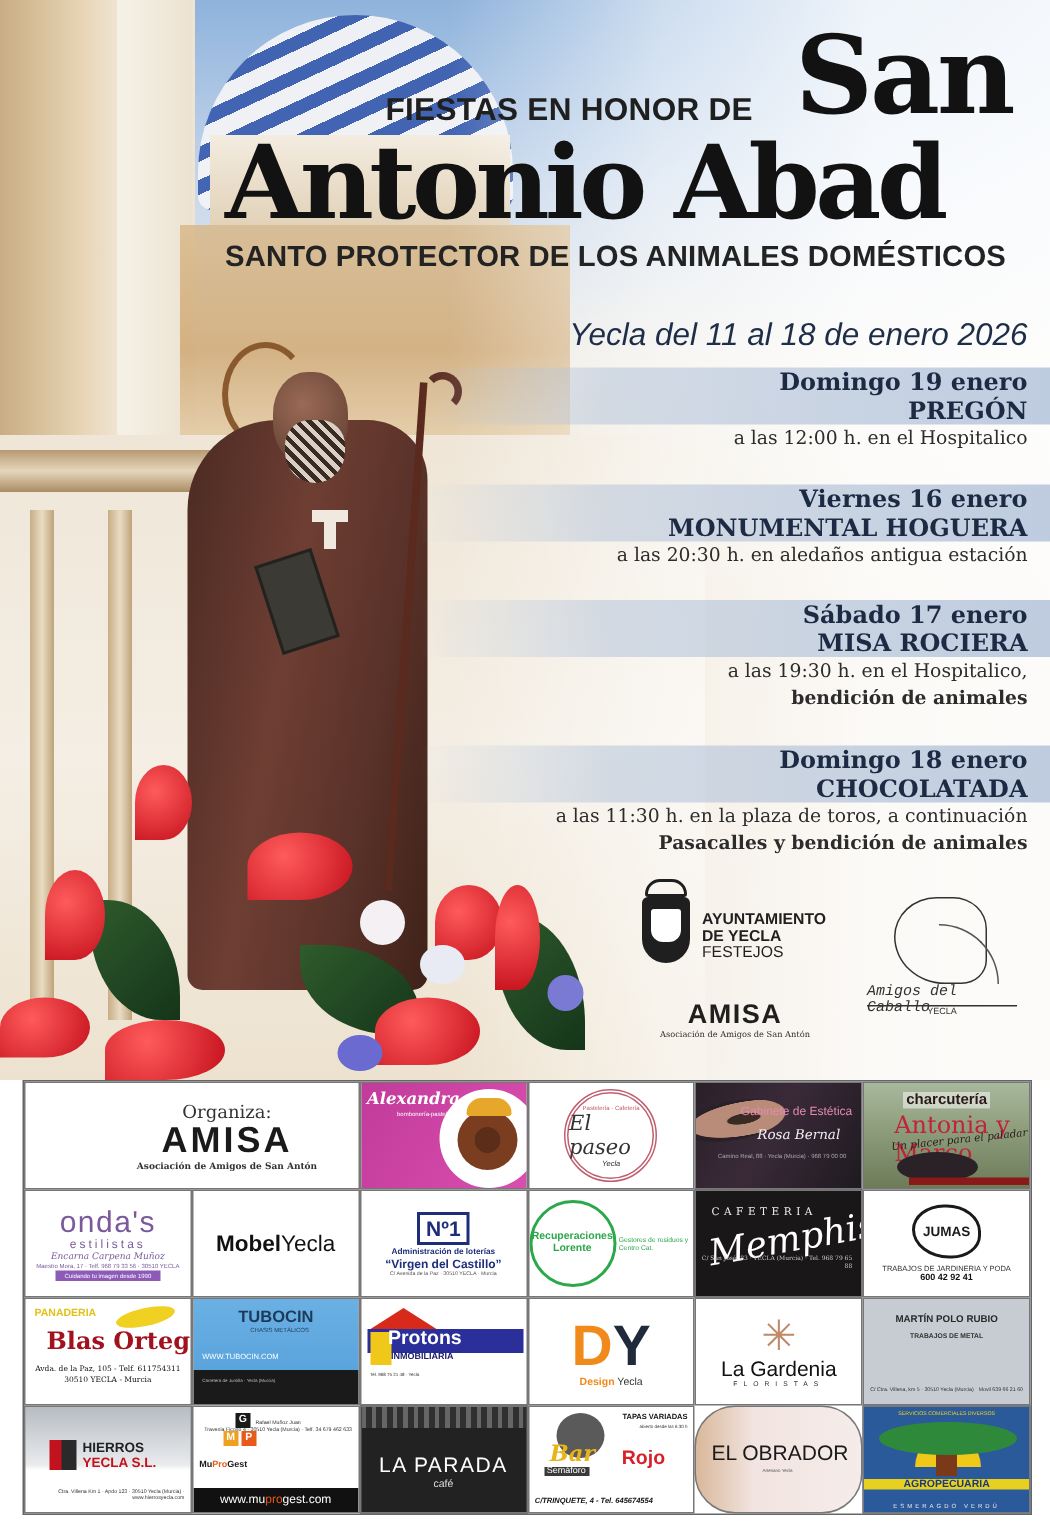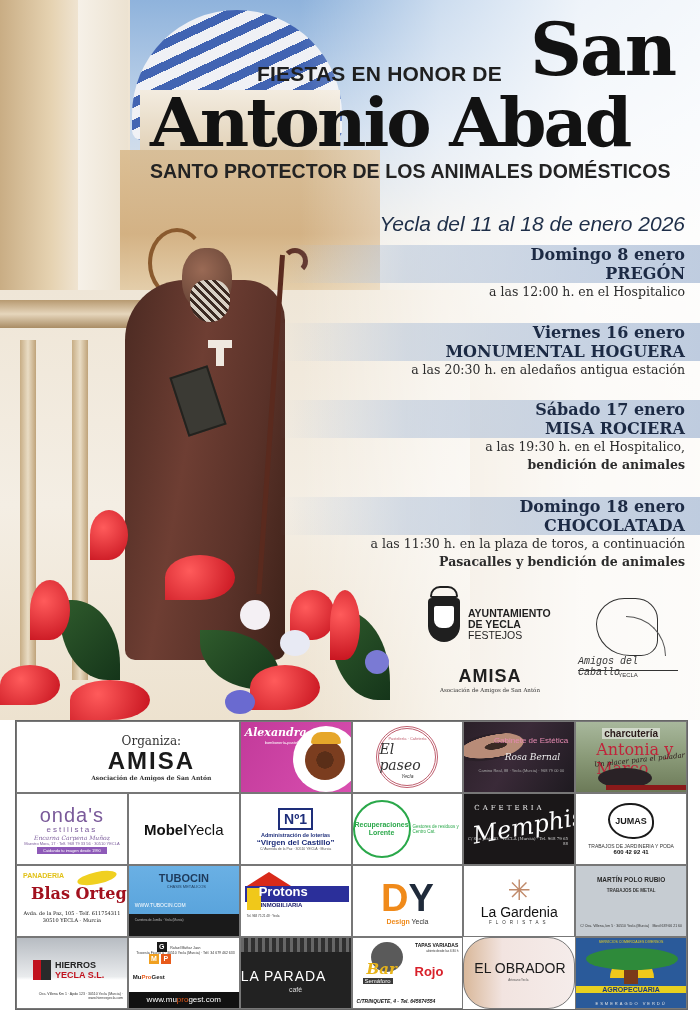--- a/index.html
+++ b/index.html
@@ -233,21 +233,21 @@
   .muprogest .cubes { position:absolute; left: 16px; top: 4px; width: 30px; height: 30px; }
   .muprogest .cube { position:absolute; width: 10px; height: 10px; font-size: 7px; font-weight: bold; color: #fff; text-align:center; line-height: 10px; }
   .muprogest .brand { position:absolute; left: 4px; top: 36px; font-size: 6px; font-weight: bold; color: #1a1a1a; }
   .muprogest .brand b { color: #e85a1a; }
   .muprogest .info { position:absolute; right: 4px; top: 8px; font-size: 3.5px; color: #333; text-align: center; line-height: 5px; }
   .muprogest .url { position:absolute; left: 0; bottom: 0; width: 100%; height: 16px; background: #111; color: #fff; font-size: 8px; text-align: center; line-height: 16px; }
   .muprogest .url b { color: #e85a1a; font-weight: normal; }
 
   .parada { background: #222; }
   .parada .lace { position:absolute; left: 0; top: 0; width: 100%; height: 14px; background: repeating-linear-gradient(90deg, #777 0 3px, #333 3px 7px); opacity: 0.8; }
-  .parada .name { position:absolute; left: 0; top: 30px; width: 100%; text-align:left; font-size: 14px; color: #fff; letter-spacing: 1px; }
+  .parada .name { position:absolute; left: 0; top: 30px; width: 100%; text-align:center; font-size: 14px; color: #fff; letter-spacing: 1px; }
   .parada .cafe { position:absolute; left: 0; top: 48px; width: 100%; text-align:center; font-size: 7px; color: #ddd; }
 
   .bar .tl { position:absolute; left: 18px; top: 4px; width: 32px; height: 30px; border-radius: 50%; background: #5a5a5a; }
   .bar .name { position:absolute; left: 14px; top: 22px; font-family: "DejaVu Serif", serif; font-style: italic; font-weight: bold; font-size: 15px; color: #e8b41a; }
   .bar .sem { position:absolute; left: 10px; top: 40px; font-size: 6px; color: #fff; background: #3a3a3a; padding: 0 2px; }
   .bar .rojo { position:absolute; left: 62px; top: 26px; font-size: 13px; font-weight: bold; color: #d8202a; }
   .bar .tapas { position:absolute; right: 4px; top: 4px; font-size: 5px; font-weight: bold; color: #111; }
   .bar .hours { position:absolute; right: 4px; top: 11px; font-size: 3px; color: #333; }
   .bar .addr { position:absolute; left: 4px; bottom: 4px; font-size: 5px; font-style: italic; font-weight: bold; color: #111; white-space: nowrap; }
 
@@ -305,21 +305,21 @@
 
 <div class="fiestas">FIESTAS EN HONOR DE</div>
 <div class="san">San</div>
 <div class="antonio">Antonio Abad</div>
 <div class="subtitle">SANTO PROTECTOR DE LOS ANIMALES DOMÉSTICOS</div>
 <div class="dates">Yecla del 11 al 18 de enero 2026</div>
 
 <div class="events">
   <div class="event ev1">
     <div class="band" style="top:0"></div>
-    <div class="day">Domingo 8 enero</div>
+    <div class="day">Domingo 19 enero</div>
     <div class="name">PREGÓN</div>
     <div class="detail">a las 12:00 h. en el Hospitalico</div>
   </div>
   <div class="event ev2">
     <div class="band" style="top:0"></div>
     <div class="day">Viernes 16 enero</div>
     <div class="name">MONUMENTAL HOGUERA</div>
     <div class="detail">a las 20:30 h. en aledaños antigua estación</div>
   </div>
   <div class="event ev3">

